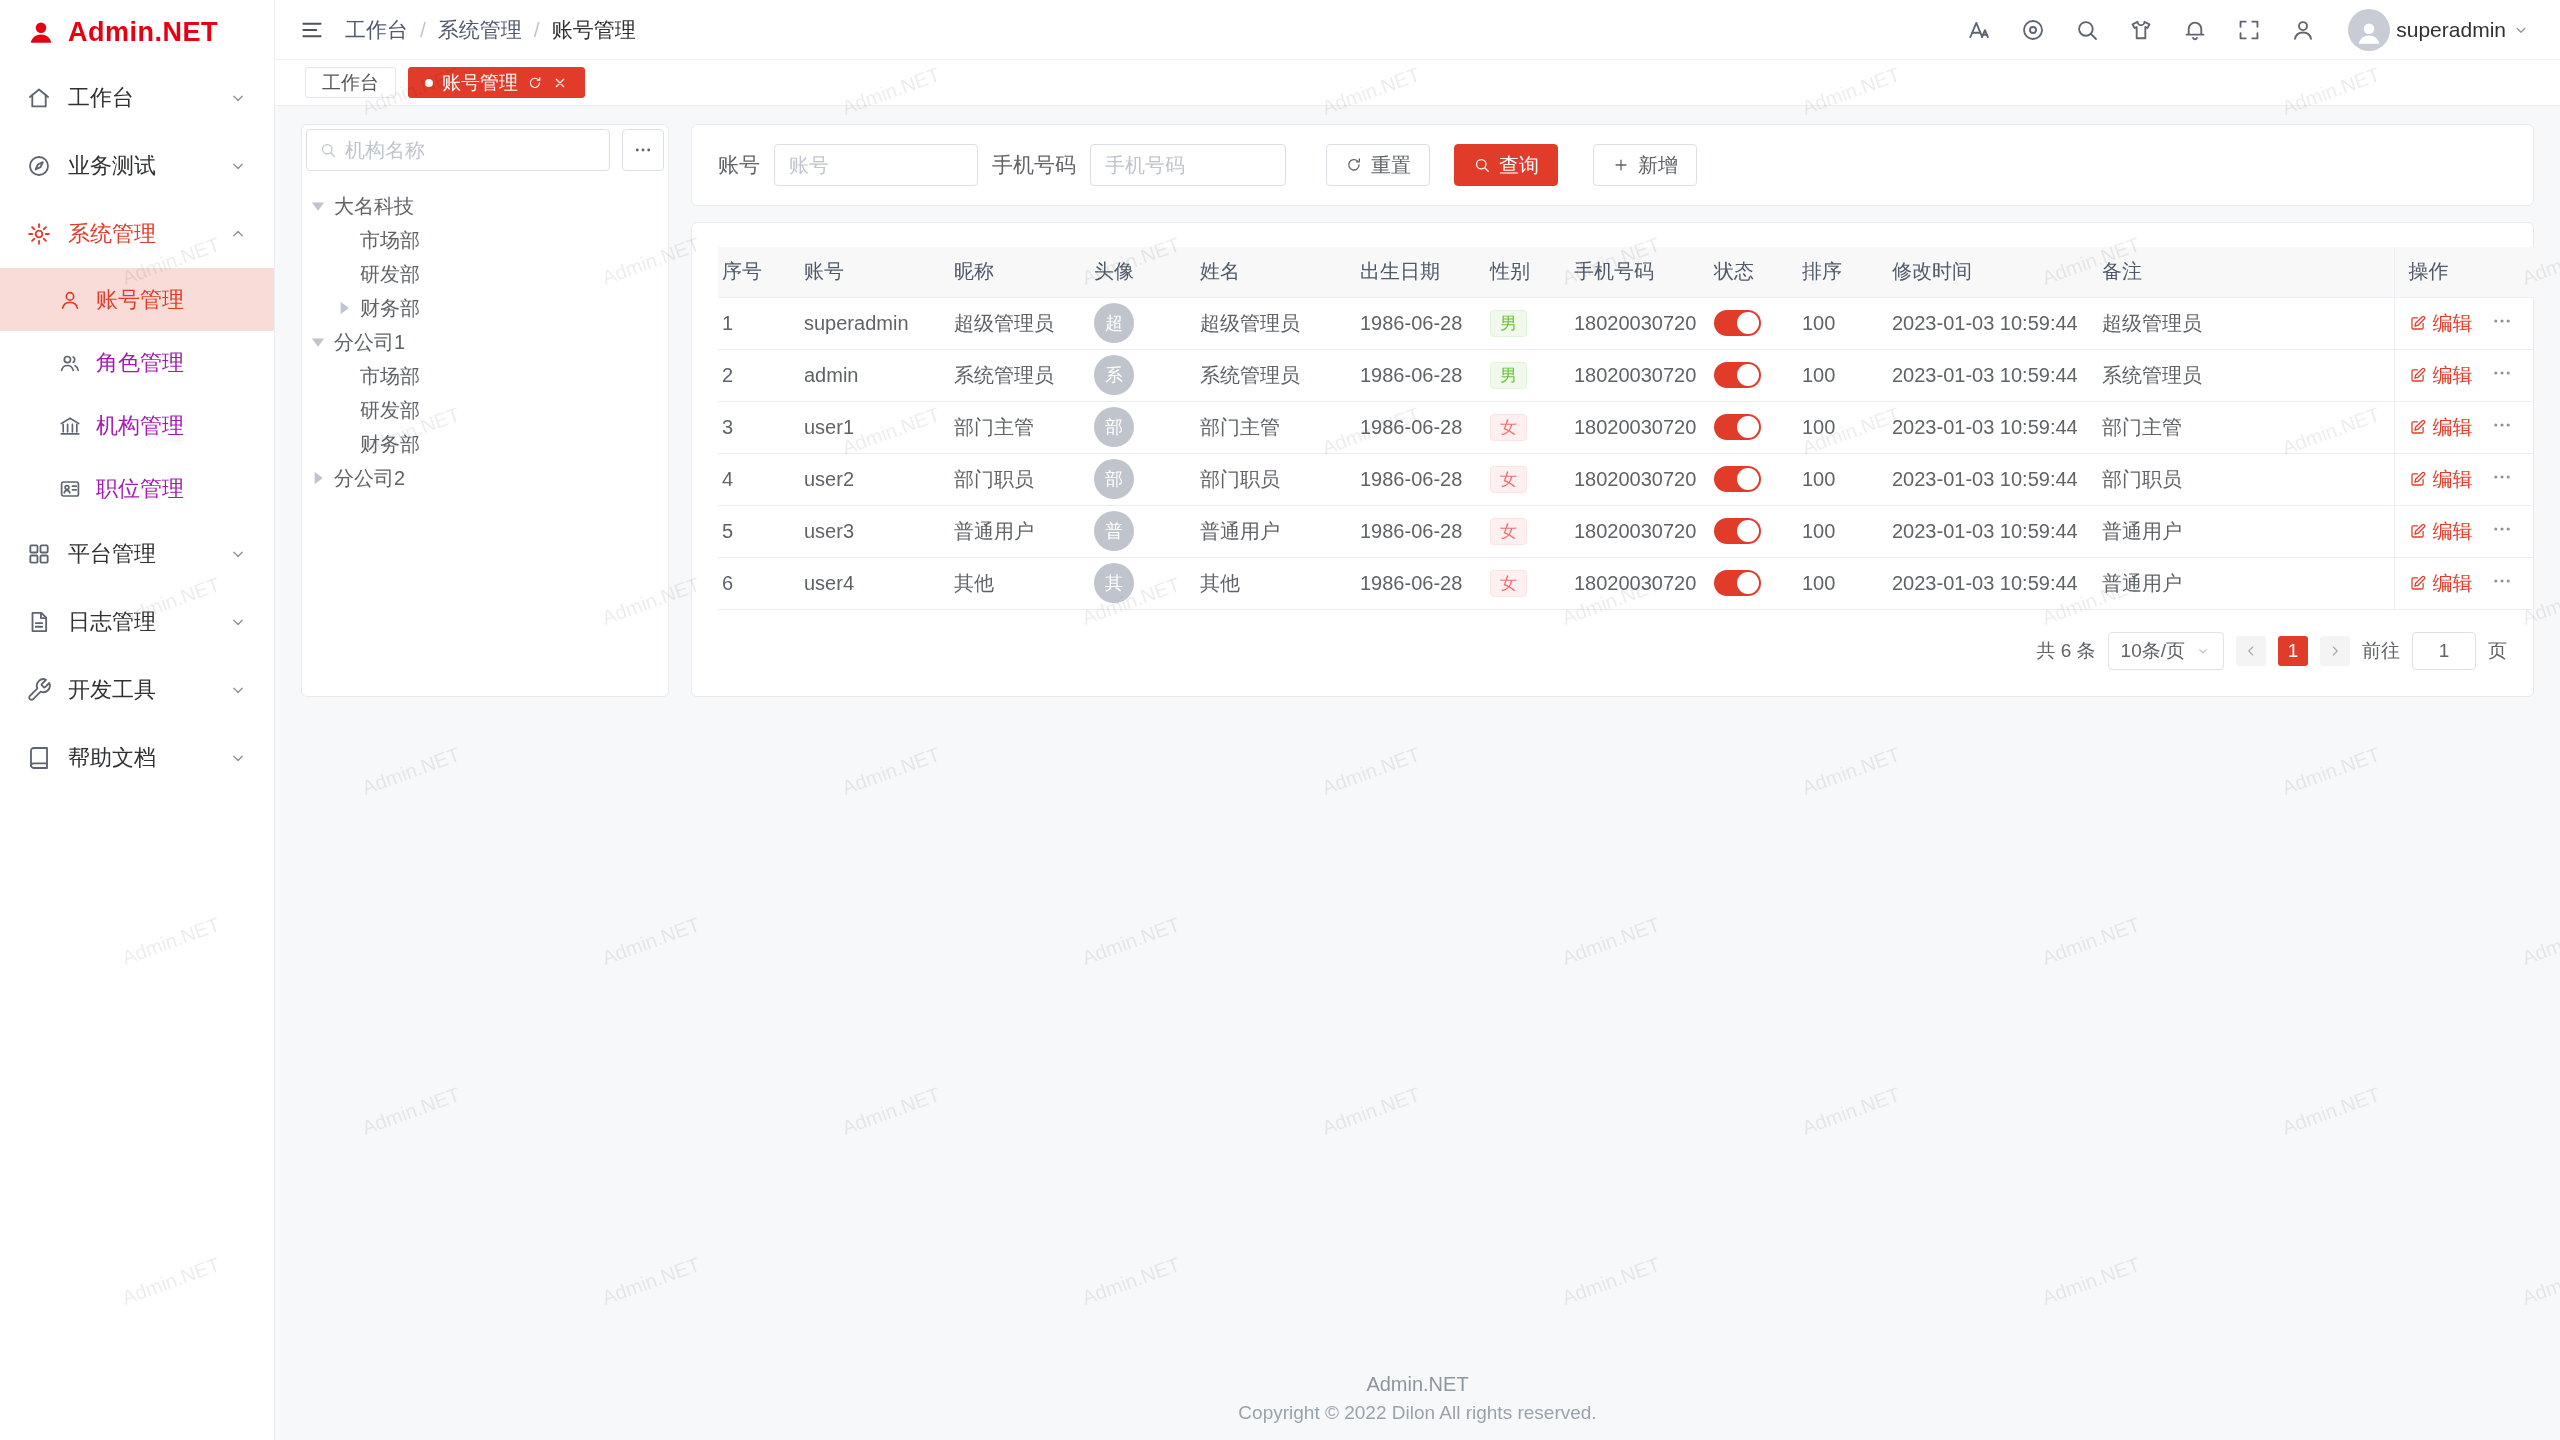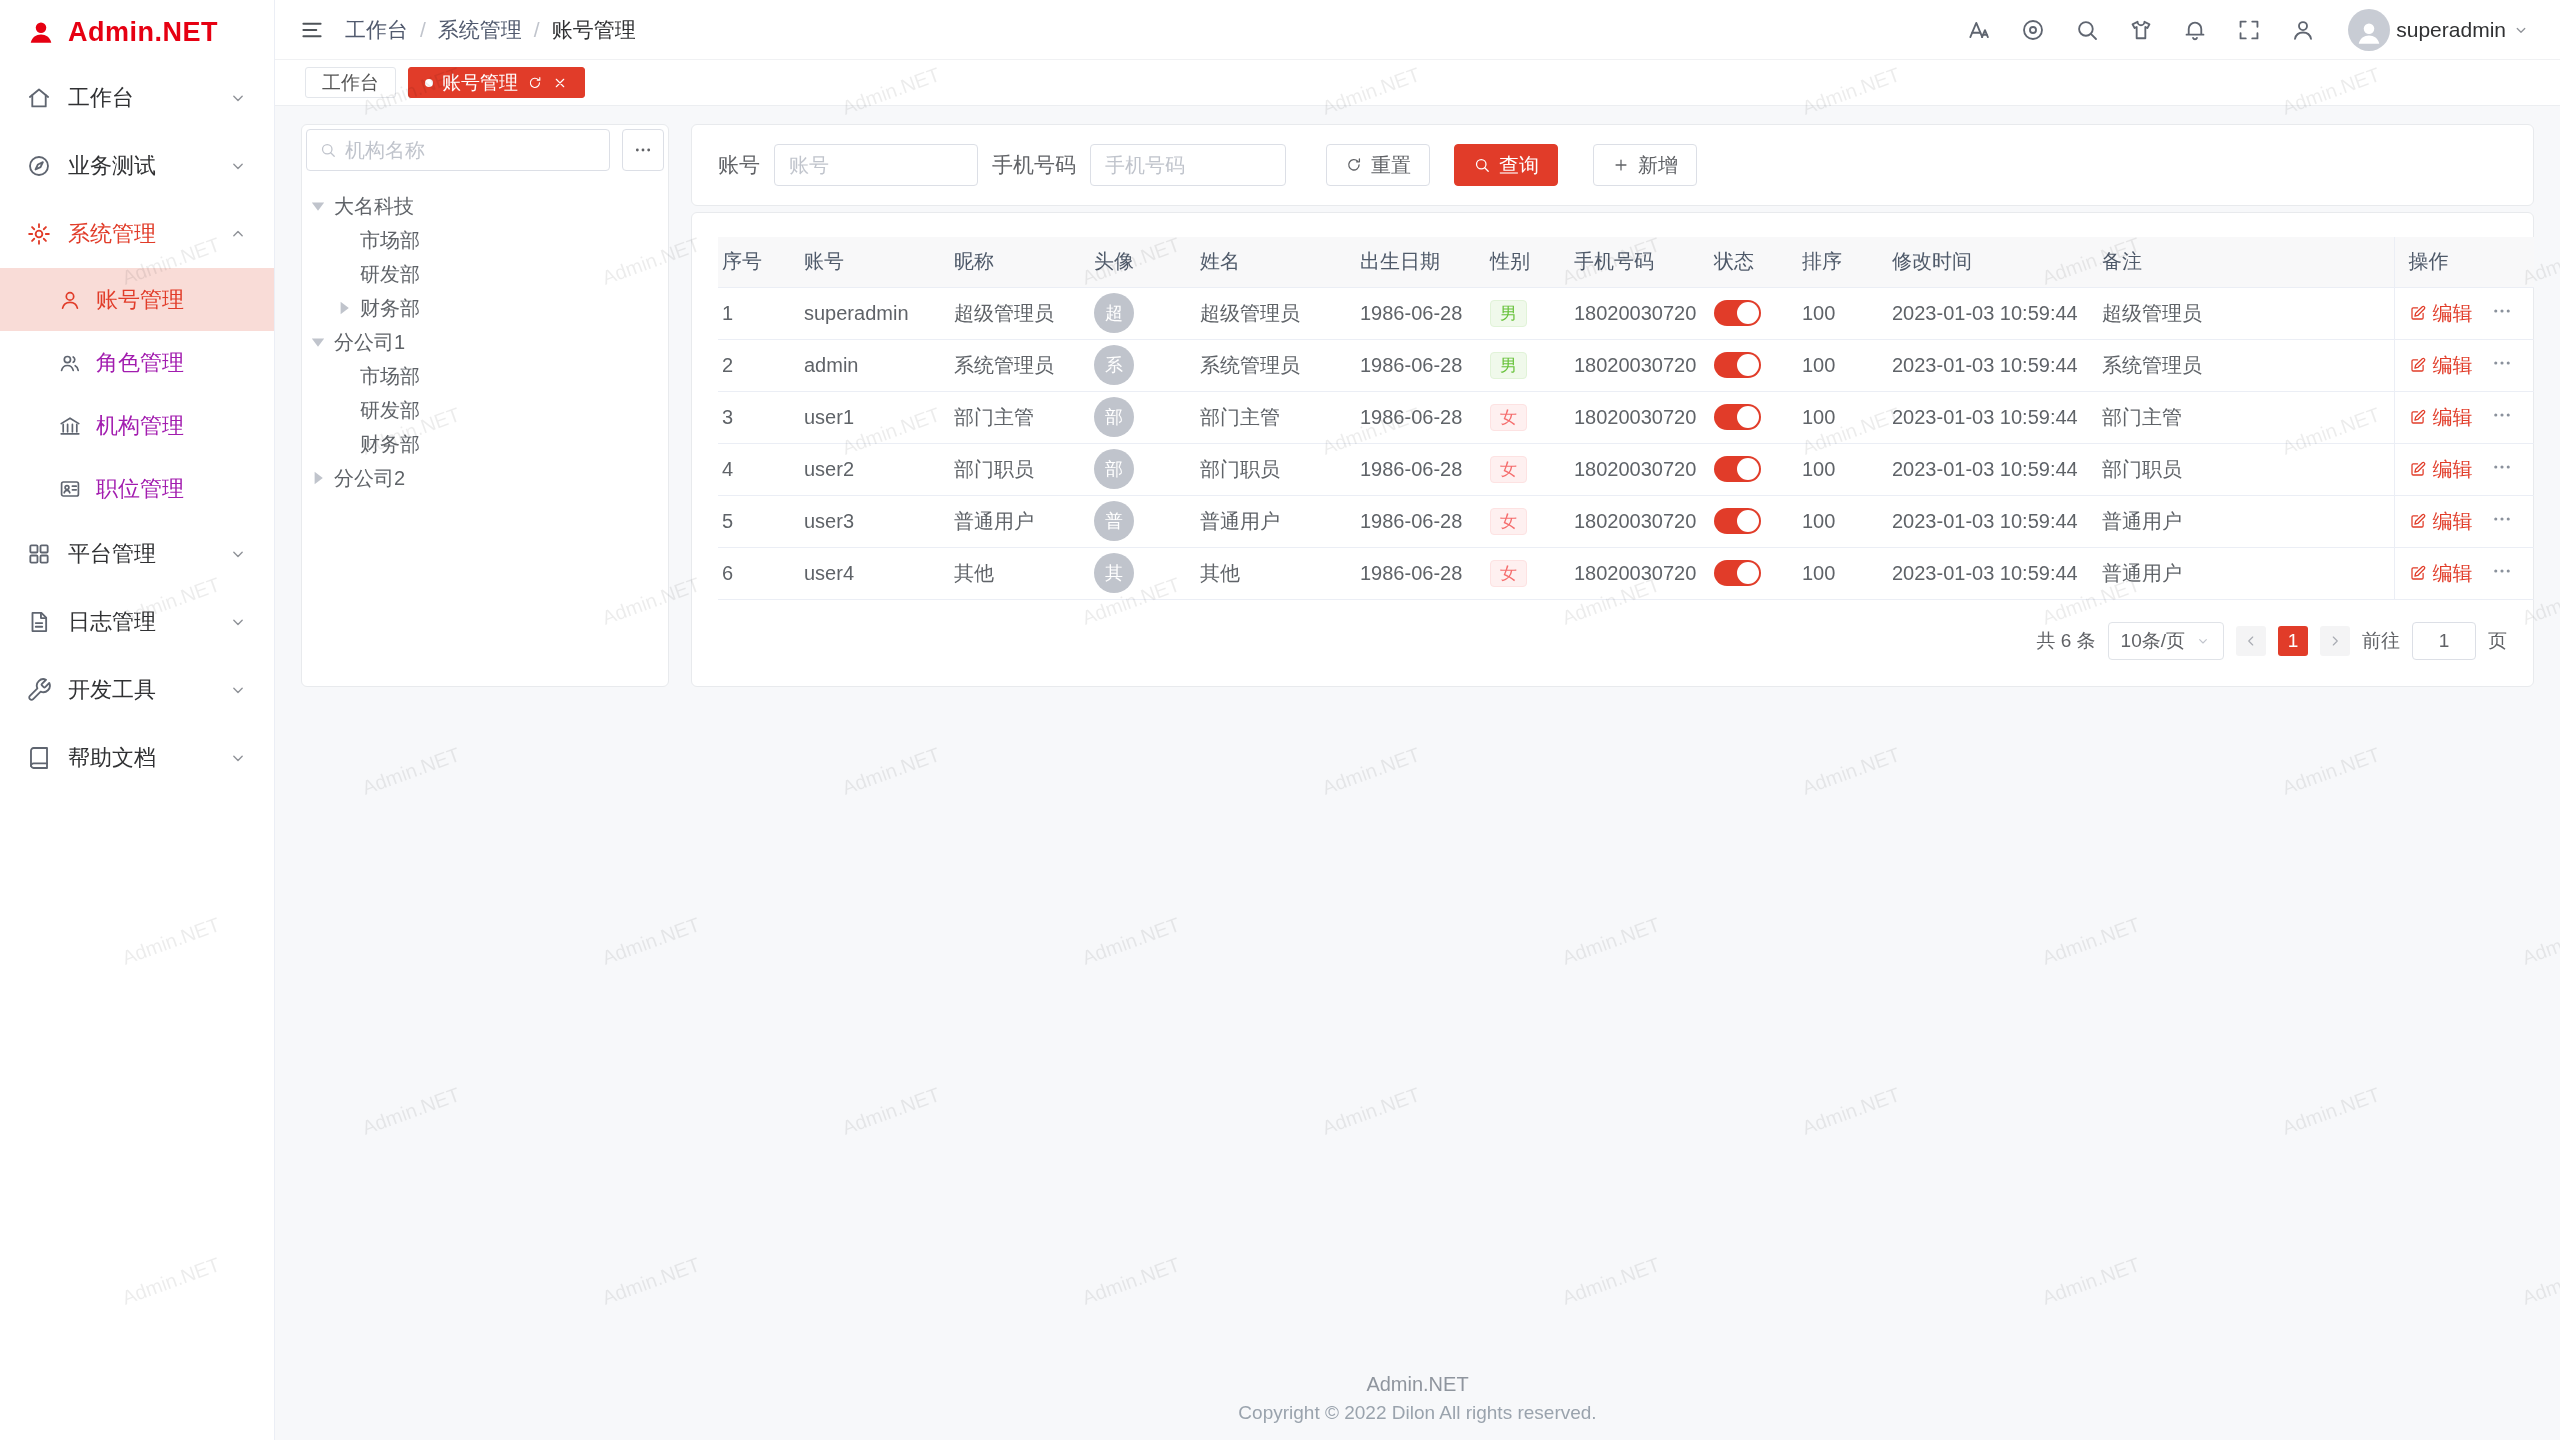--- a/index.html
+++ b/index.html
@@ -63,21 +63,21 @@
   .org-input input { border: none; outline: none; width: 100%; font: inherit; font-size: 20px; color: #606266; background: transparent; }
   .org-input input::placeholder { color: #c0c4cc; }
   .more-btn { width: 42px; height: 42px; border: 1px solid #dcdfe6; border-radius: 4px; background: #fff; color: #606266; display: flex; align-items: center; justify-content: center; cursor: pointer; }
   .tree { margin-top: 18px; }
   .tree-node { height: 34px; display: flex; align-items: center; gap: 4px; font-size: 20px; color: #5f6368; cursor: pointer; }
   .tree-node.child { margin-left: 26px; }
   .caret-slot { width: 24px; height: 24px; display: inline-flex; align-items: center; justify-content: center; color: #c0c4cc; }
   .caret-slot.expanded svg { transform: rotate(90deg); }
 
   
-  .right-col { flex: 1; display: flex; flex-direction: column; gap: 6px; min-width: 0; }
+  .right-col { flex: 1; display: flex; flex-direction: column; gap: 16px; min-width: 0; }
   .filter-card { height: 82px; flex: none; display: flex; align-items: center; gap: 14px; padding: 0 26px; }
   .f-label { font-size: 21px; color: #606266; white-space: nowrap; }
   .f-input { height: 42px; border: 1px solid #dcdfe6; border-radius: 4px; padding: 0 14px; font: inherit; font-size: 20px; color: #606266; outline: none; }
   .f-input::placeholder { color: #c0c4cc; }
   .w-account { width: 204px; } .w-phone { width: 196px; }
   .btn { height: 42px; display: inline-flex; align-items: center; gap: 8px; padding: 0 18px; border-radius: 4px; font: inherit; font-size: 20px; cursor: pointer; border: 1px solid #dcdfe6; background: #fff; color: #606266; white-space: nowrap; }
   .btn-reset { margin-left: 26px; }
   .btn-primary { background: var(--primary); border-color: var(--primary); color: #fff; margin-left: 10px; }
   .btn-add { margin-left: 21px; }
 

